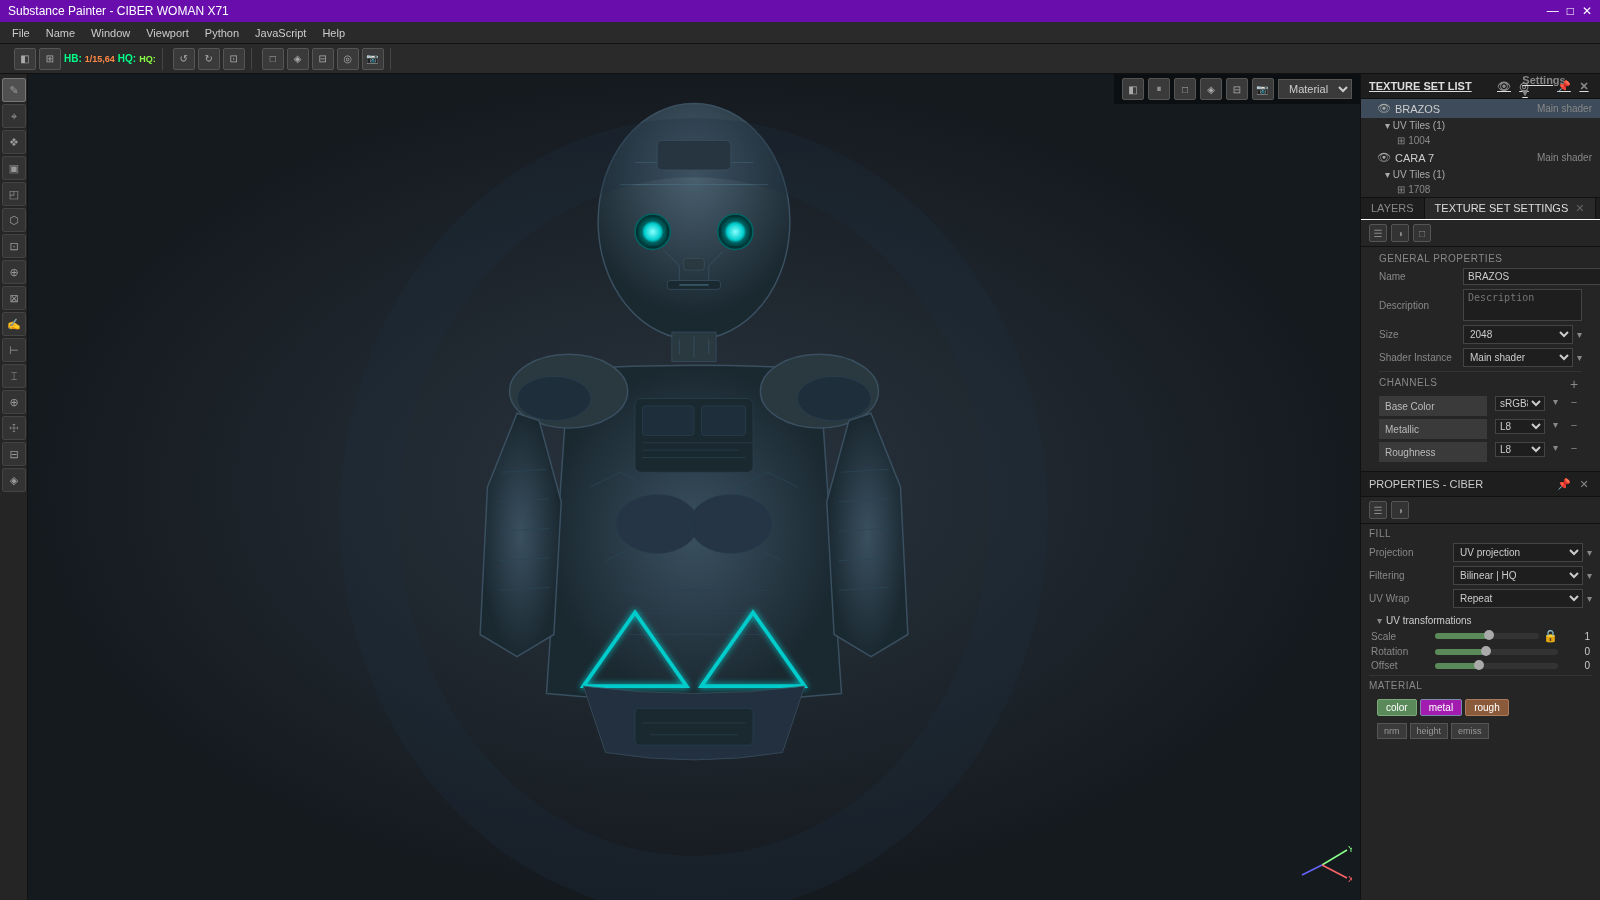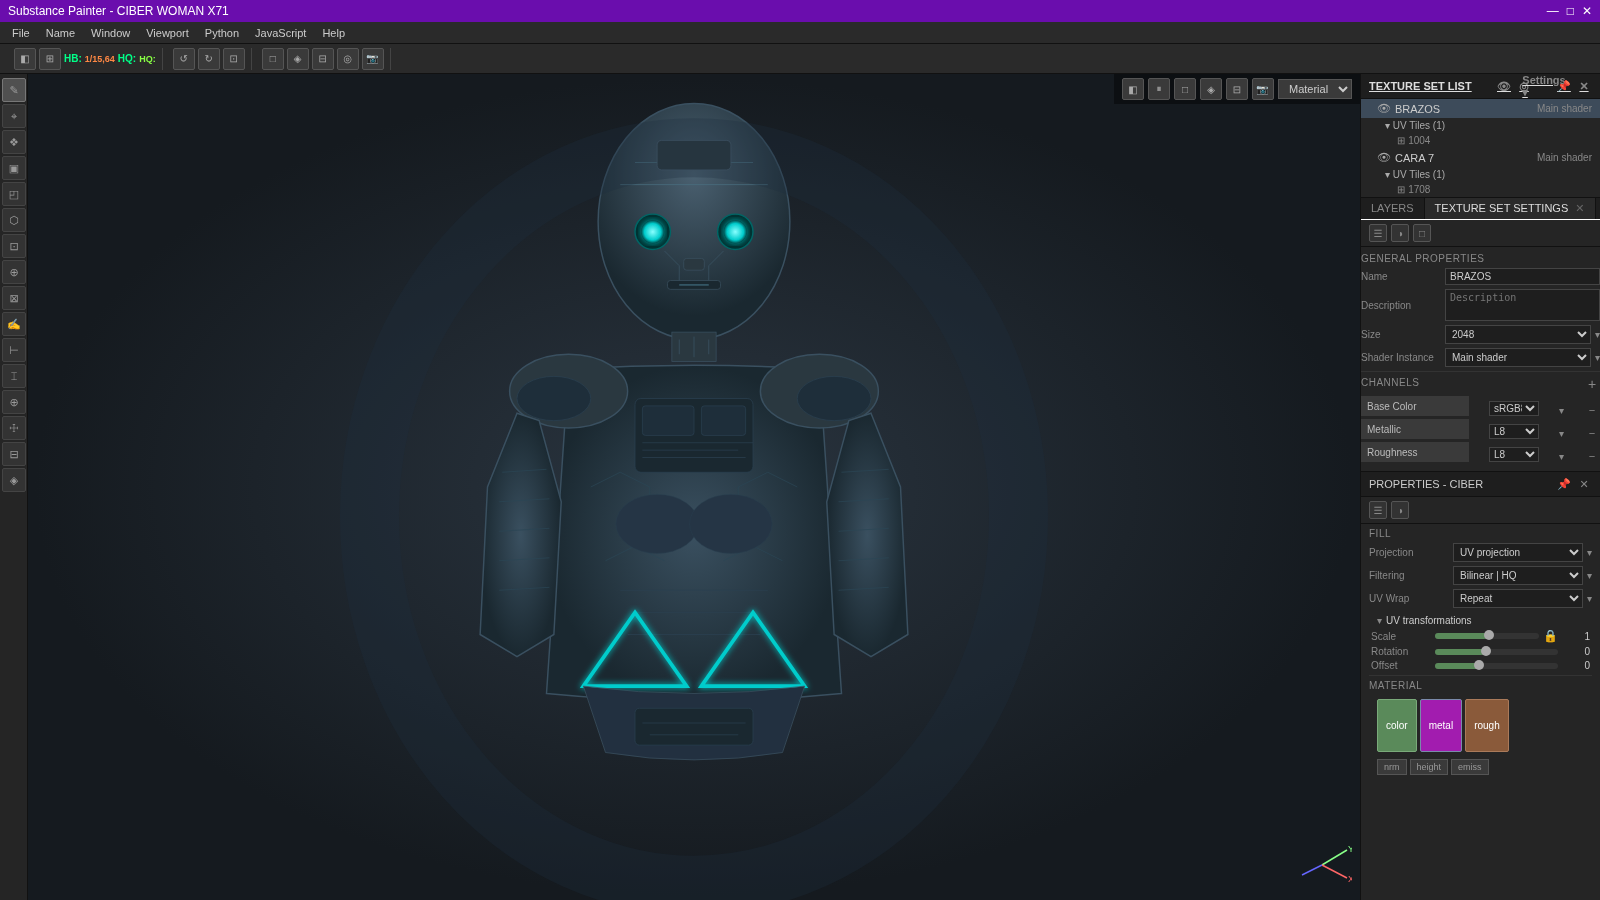--- a/index.html
+++ b/index.html
@@ -224,21 +224,21 @@
       font-size: 11px;
       cursor: pointer;
       color: #888;
       border-right: 1px solid #111;
     }
     .tab.active { color: #ddd; background: #2a2a2a; }
     .tab-close { margin-left: 4px; cursor: pointer; color: #666; }
 
     
     #properties-area {
-      padding: 6px 0;
+      padding: 6px 18px;
     }
     .section-title {
       font-size: 10px;
       color: #888;
       text-transform: uppercase;
       margin-bottom: 4px;
       letter-spacing: 0.5px;
     }
     .prop-row {
       display: flex;
@@ -275,23 +275,23 @@
       border: 1px solid #444;
       color: #ccc;
       font-size: 10px;
       padding: 2px 2px;
       flex: 1;
     }
 
     
     .channel-row {
       display: flex;
-      align-items: flex-end;
+      align-items: flex-start;
       margin-bottom: 3px;
-      gap: 20px;
+      gap: 8px;
     }
     .channel-name {
       background: #3a3a3a;
       color: #bbb;
       font-size: 10px;
       padding: 2px 6px;
       flex: 1;
       height: 20px;
       display: flex;
       align-items: center;
@@ -394,21 +394,21 @@
       display: flex;
       flex-wrap: wrap;
       gap: 3px;
       padding: 4px 8px;
     }
     .mat-btn {
       background: #3a3a3a;
       border: 1px solid #555;
       color: #ccc;
       font-size: 10px;
-      padding: 20px 8px;
+      padding: 2px 8px;
       cursor: pointer;
       border-radius: 2px;
     }
     .mat-btn.active-color { background: #5a8a5a; border-color: #7aaa7a; color: #fff; }
     .mat-btn.active-metal { background: #a21caf; border-color: #7a8aaa; color: #fff; }
     .mat-btn.active-rough { background: #8a5a3a; border-color: #aa7a5a; color: #fff; }
 
     
     .uv-transform-header {
       display: flex;

